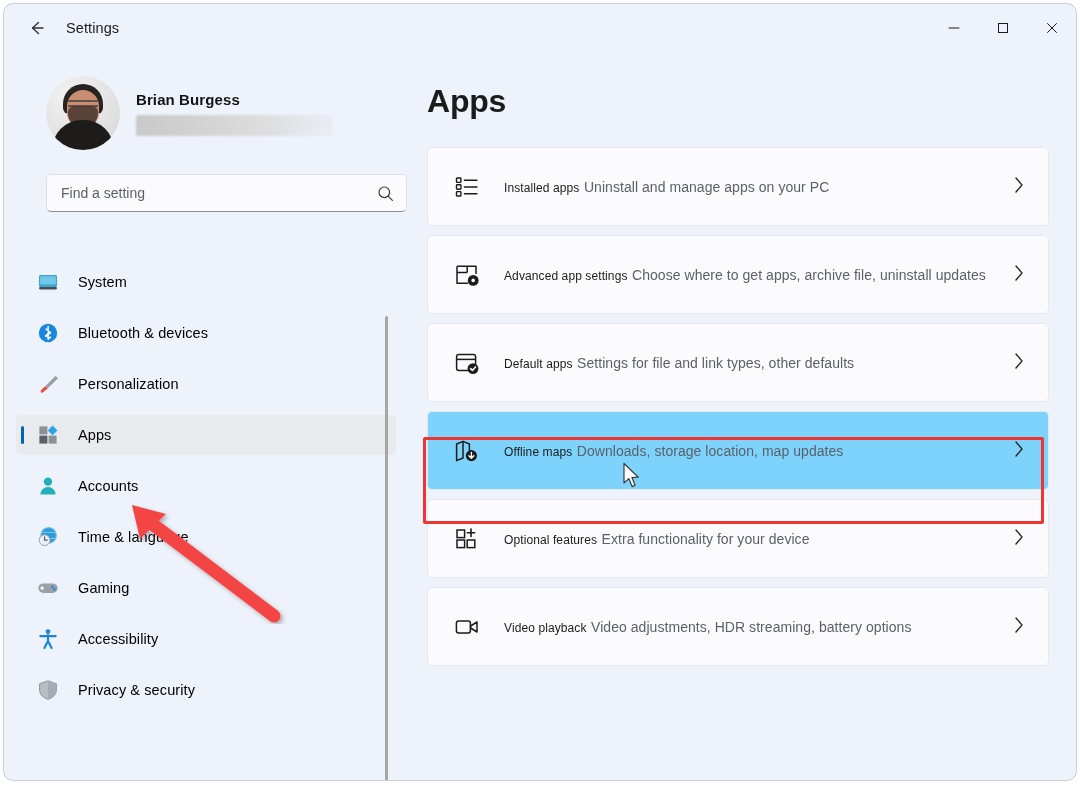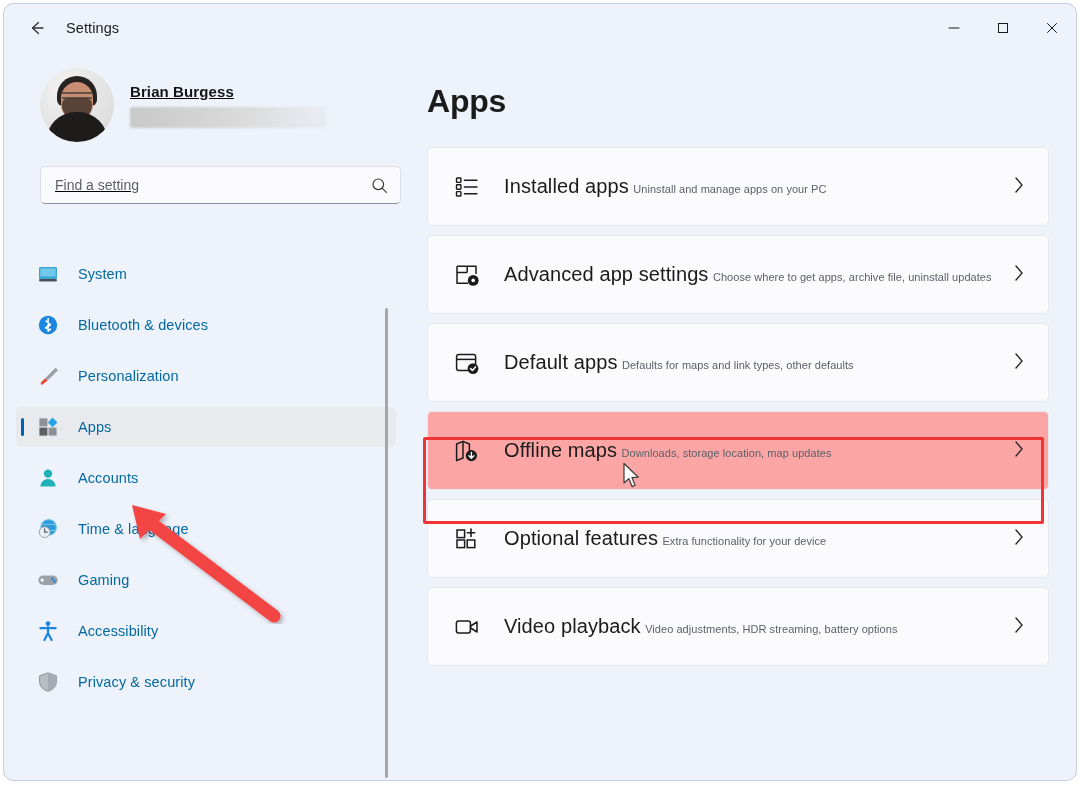--- a/index.html
+++ b/index.html
@@ -53,25 +53,24 @@
   }
   .wc {
     width: 49px; height: 48px;
     display: flex; align-items: center; justify-content: center;
     cursor: pointer;
   }
 
   
   #sidebar {
     position: absolute;
-    left: 0; top: 40px;
+    left: 0; top: 48px;
     width: 392px;
     height: 743px;
-    padding-left: 12px;
-    text-decoration: underline;
+    padding-left: 18px;
   }
   #account {
     display: flex;
     align-items: center;
     margin: 24px 0 0 24px;
     height: 74px;
   }
   #avatar {
     width: 74px; height: 74px;
     border-radius: 50%;
@@ -180,21 +179,21 @@
   }
   .nav-icon {
     width: 24px; height: 24px;
     flex: none;
     display: flex; align-items: center; justify-content: center;
     position: relative;
   }
   .nav-label {
     margin-left: 18px;
     font-size: 14.5px;
-    color: #0369a1;
+    color: #000000;
     letter-spacing: .1px;
   }
 
   #sb-track {
     position: absolute;
     left: 381px; top: 264px;
     width: 3px; height: 470px;
     background: #a6a6a6;
     border-radius: 2px;
   }
@@ -224,38 +223,38 @@
     background: #fbfbfd;
     border: 1px solid #e6e8ee;
     border-radius: 5px;
     margin-bottom: 9px;
     display: flex;
     align-items: center;
     padding-left: 24px;
     cursor: pointer;
   }
   .card.highlighted {
-    background: #fca5a5;
+    background: #7dd3fc;
     border-color: #e6e8ee;
   }
   .card-icon {
     width: 30px; height: 30px;
     flex: none;
     display: flex; align-items: center; justify-content: center;
     color: #1b1b1b;
   }
   .card-text { margin-left: 22px; }
   .card-title {
-    font-size: 20px;
+    font-size: 12px;
     color: #1b1b1b;
     letter-spacing: .1px;
   }
   .card-sub {
     margin-top: 4px;
-    font-size: 11px;
+    font-size: 14px;
     color: #5c6069;
     letter-spacing: .05px;
   }
   .card-chev {
     position: absolute;
     right: 22px;
     top: 50%;
     transform: translateY(-50%);
     color: #2a2a2a;
   }
@@ -503,21 +502,21 @@
         <span class="card-icon">
           <svg width="26" height="26" viewBox="0 0 26 26">
             <rect x="2.6" y="4.4" width="19" height="16" rx="2.2" fill="none" stroke="#1b1b1b" stroke-width="1.5"></rect>
             <path d="M2.6 9.4 H21.6" stroke="#1b1b1b" stroke-width="1.5"></path>
             <circle cx="19" cy="18.6" r="5.4" fill="#1b1b1b"></circle>
             <path d="M16.6 18.6 L18.4 20.4 L21.5 16.9" fill="none" stroke="#fbfbfd" stroke-width="1.5" stroke-linecap="round" stroke-linejoin="round"></path>
           </svg>
         </span>
         <span class="card-text">
           <span class="card-title">Default apps</span>
-          <span class="card-sub">Defaults for maps and link types, other defaults</span>
+          <span class="card-sub">Settings for file and link types, other defaults</span>
         </span>
         <span class="card-chev">
           <svg width="14" height="20" viewBox="0 0 14 20">
             <path d="M4 3 L10 10 L4 17" fill="none" stroke="#2a2a2a" stroke-width="1.4" stroke-linecap="round" stroke-linejoin="round"></path>
           </svg>
         </span>
       </div>
 
       <div class="card highlighted">
         <span class="card-icon">

